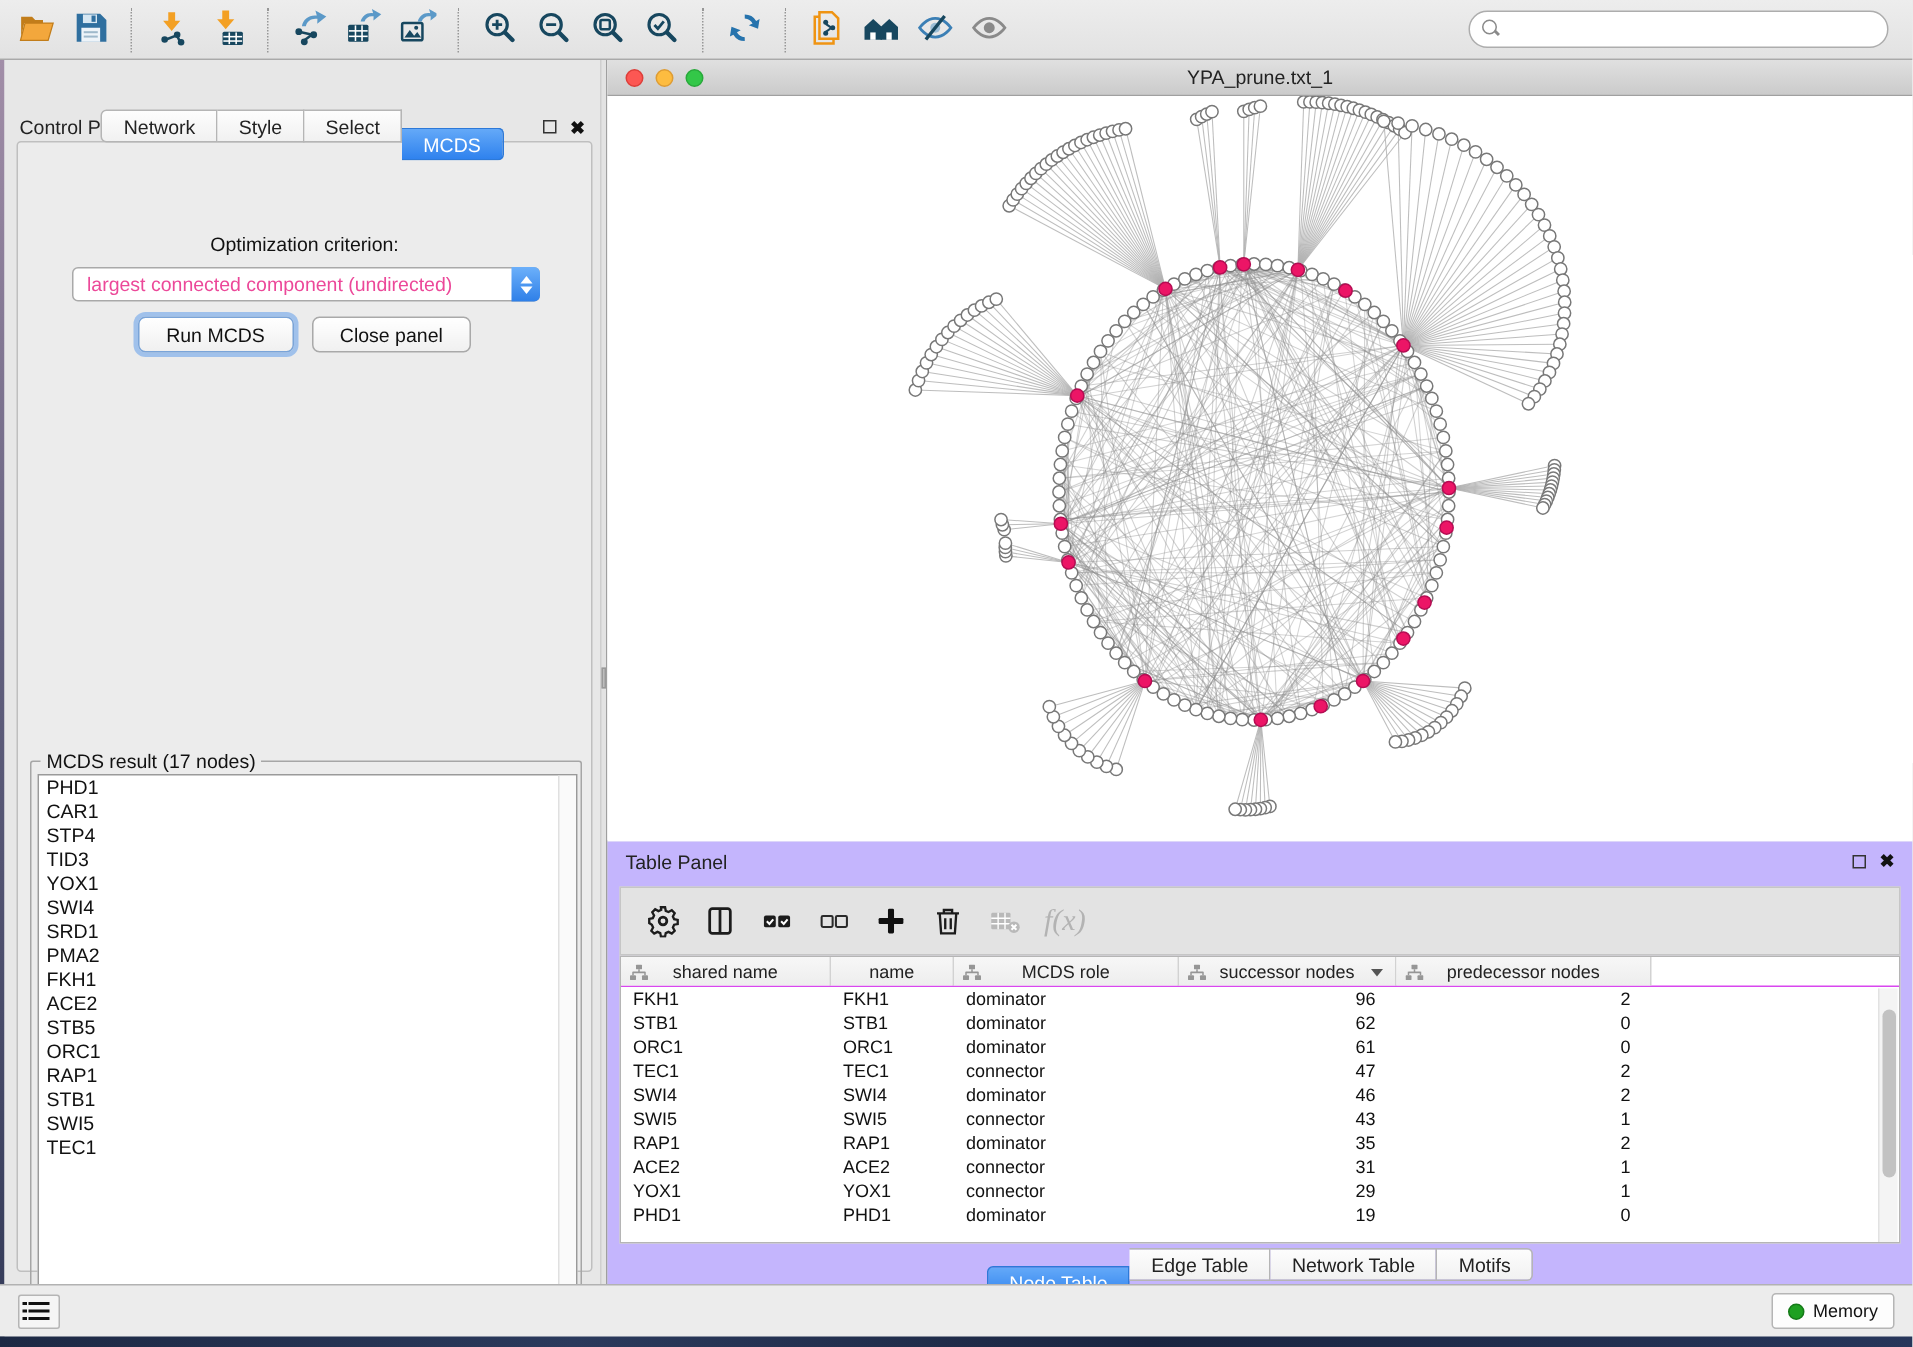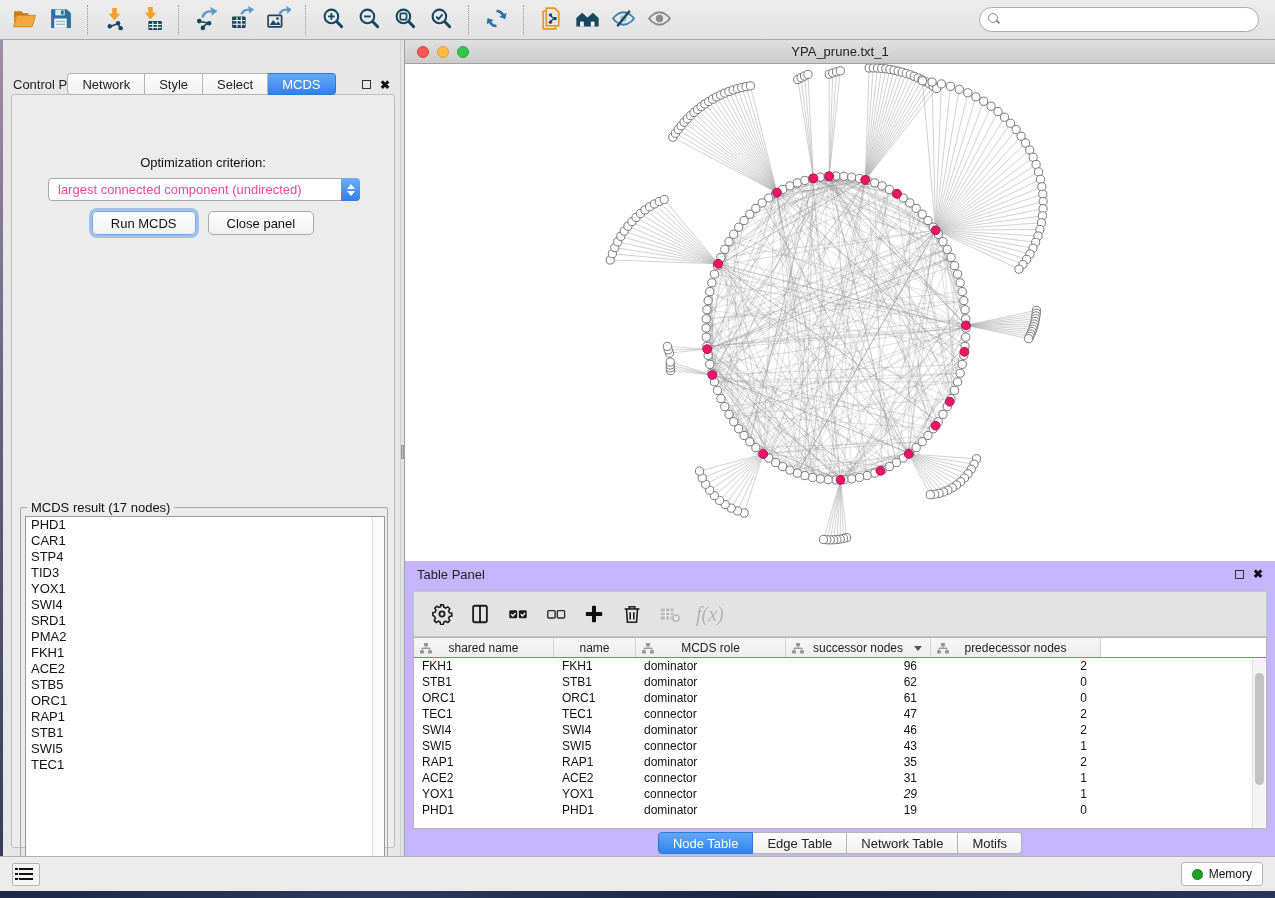--- a/index.html
+++ b/index.html
@@ -32,21 +32,21 @@
   .cp-header { height:25px; display:flex; align-items:center; padding:0 10px;margin-top:32px; }
   .panel-title { font-size:13px; color:#222; }
   .win-btns { margin-left:auto; display:flex; align-items:center; gap:9px; }
   .float-ic { width:9px; height:9px; border:1.6px solid #333; }
   .close-ic { font-size:12px; font-weight:bold; color:#111; line-height:1; }
   .cp-tabs { position:absolute; left:0; top:33px; width:100%; display:flex; justify-content:center; z-index:2; }
   .tab { height:22px; padding:0 14px; display:flex; align-items:center; justify-content:center;
     background:linear-gradient(#fdfdfd,#f1f1f1); border:1px solid #b5b5b5; border-left:none; font-size:13px; color:#222; }
   .tab:first-child { border-left:1px solid #b5b5b5; border-radius:4px 0 0 4px; }
   .tab:last-child { border-radius:0 4px 4px 0; }
-  .tab.active { background:linear-gradient(#64a9f8,#2f82ee); border-color:#2d79d8; color:#fff; }
+  .tab.active { background:linear-gradient(#64a9f8,#2f82ee); border-color:#2d79d8; color:#fff;margin-top:12px; }
   .cp-body { position:absolute; left:8px; top:54px; width:384px; height:754px;
     background:#ececec; border:1px solid #bfbfbf; border-radius:3px; }
   .opt-label { position:absolute; left:0; top:60px; width:100%; text-align:center; color:#111; }
   .combo { position:absolute; left:36px; top:83px; width:312px; height:23px; background:#fff;
     border:1px solid #a9a9a9; border-radius:4px; display:flex; align-items:center; }
   .combo-text { flex:1; padding:0 9px; font-size:13px; color:#ec4899; white-space:nowrap; overflow:hidden; }
   .combo-step { width:19px; height:23px; margin:-1px -1px -1px 0; border-radius:0 4px 4px 0;
     background:linear-gradient(#6cb0fa,#2e7fe8); display:flex; flex-direction:column; align-items:center; justify-content:center; gap:2px; }
   .combo-step .up { width:0; height:0; border-left:4px solid transparent; border-right:4px solid transparent; border-bottom:5px solid #fff; }
   .combo-step .dn { width:0; height:0; border-left:4px solid transparent; border-right:4px solid transparent; border-top:5px solid #fff; }
@@ -1293,21 +1293,21 @@
             <div class="td left" style="width: 140px;">ACE2</div>
             <div class="td left" style="width: 82px;">ACE2</div>
             <div class="td left" style="width: 150px;">connector</div>
             <div class="td right" style="width: 145px;">31</div>
             <div class="td right" style="width: 170px;">1</div>
           </div>
           <div class="tr">
             <div class="td left" style="width: 140px;">YOX1</div>
             <div class="td left" style="width: 82px;">YOX1</div>
             <div class="td left" style="width: 150px;">connector</div>
-            <div class="td right" style="width: 145px; font-style: italic;">29</div>
+            <div class="td right" style="width: 145px;">29</div>
             <div class="td right" style="width: 170px;">1</div>
           </div>
           <div class="tr">
             <div class="td left" style="width: 140px;">PHD1</div>
             <div class="td left" style="width: 82px;">PHD1</div>
             <div class="td left" style="width: 150px;">dominator</div>
             <div class="td right" style="width: 145px;">19</div>
             <div class="td right" style="width: 170px;">0</div>
           </div>
         </div>

